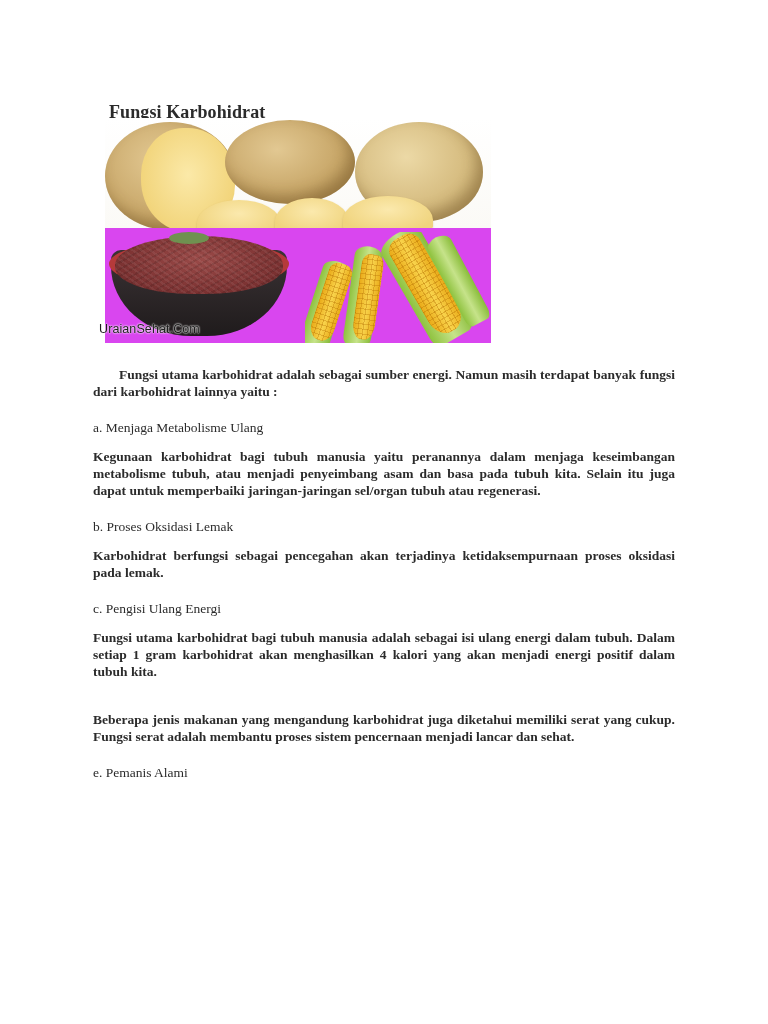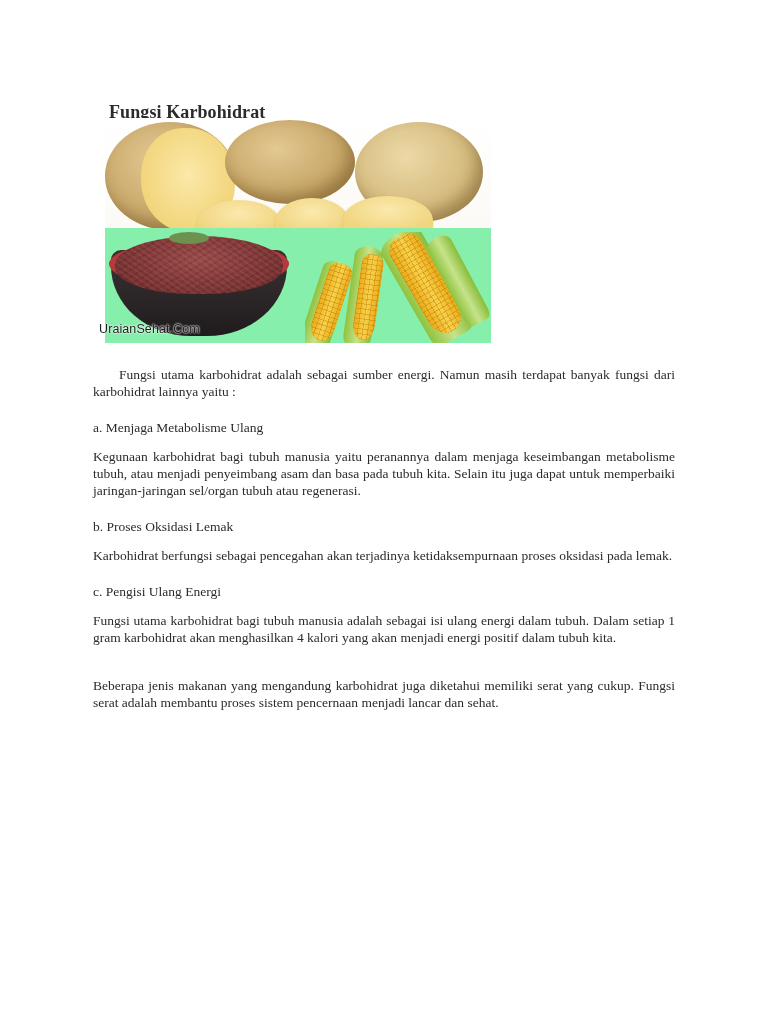--- a/index.html
+++ b/index.html
@@ -26,21 +26,21 @@
       margin: 16px;
       line-height: 20px;
       letter-spacing: 0.1px;
     }
     .figure {
       position: absolute;
       left: 12px;
       top: 32px;
       width: 386px;
       height: 225px;
-      background: #86efac;
+      background: #d946ef;
     }
     
     .potatoes {
       position: absolute;
       left: 0; top: 0;
       width: 386px; height: 110px;
       background: linear-gradient(180deg, #ffffff 0%, #fbfaf6 100%);
       overflow: hidden;
     }
     .potato {
@@ -148,20 +148,21 @@
       position: absolute;
       left: 0;
       top: 280px;
       width: 582px;
     }
     p {
       margin: 0;
       font-size: 13.5px;
       line-height: 17px;
       text-align: justify;
+      font-weight: bold;
     }
     .intro { text-indent: 26px; }
     .heading {
       font-size: 13.5px;
       line-height: 17px;
       margin: 0;
     }
     .gap-s { height: 19px; }
     .gap-h { height: 12px; }
     .link-row {
@@ -239,16 +240,17 @@
     <div class="gap-s"></div>
     <div class="heading">c. Pengisi Ulang Energi</div>
     <div class="gap-h"></div>
     <p>Fungsi utama karbohidrat bagi tubuh manusia adalah sebagai isi ulang energi dalam tubuh. Dalam setiap 1 gram karbohidrat akan menghasilkan 4 kalori yang akan menjadi energi positif dalam tubuh kita.</p>
 
     <div class="gap-s"></div>
     <div class="gap-h"></div>
     <p>Beberapa jenis makanan yang mengandung karbohidrat juga diketahui memiliki serat yang cukup. Fungsi serat adalah membantu proses sistem pencernaan menjadi lancar dan sehat.</p>
 
     <div class="gap-s"></div>
+    <div class="heading">e. Pemanis Alami</div>
     <div class="gap-h"></div>
 
   </div>
 </div>
 
 </body></html>

